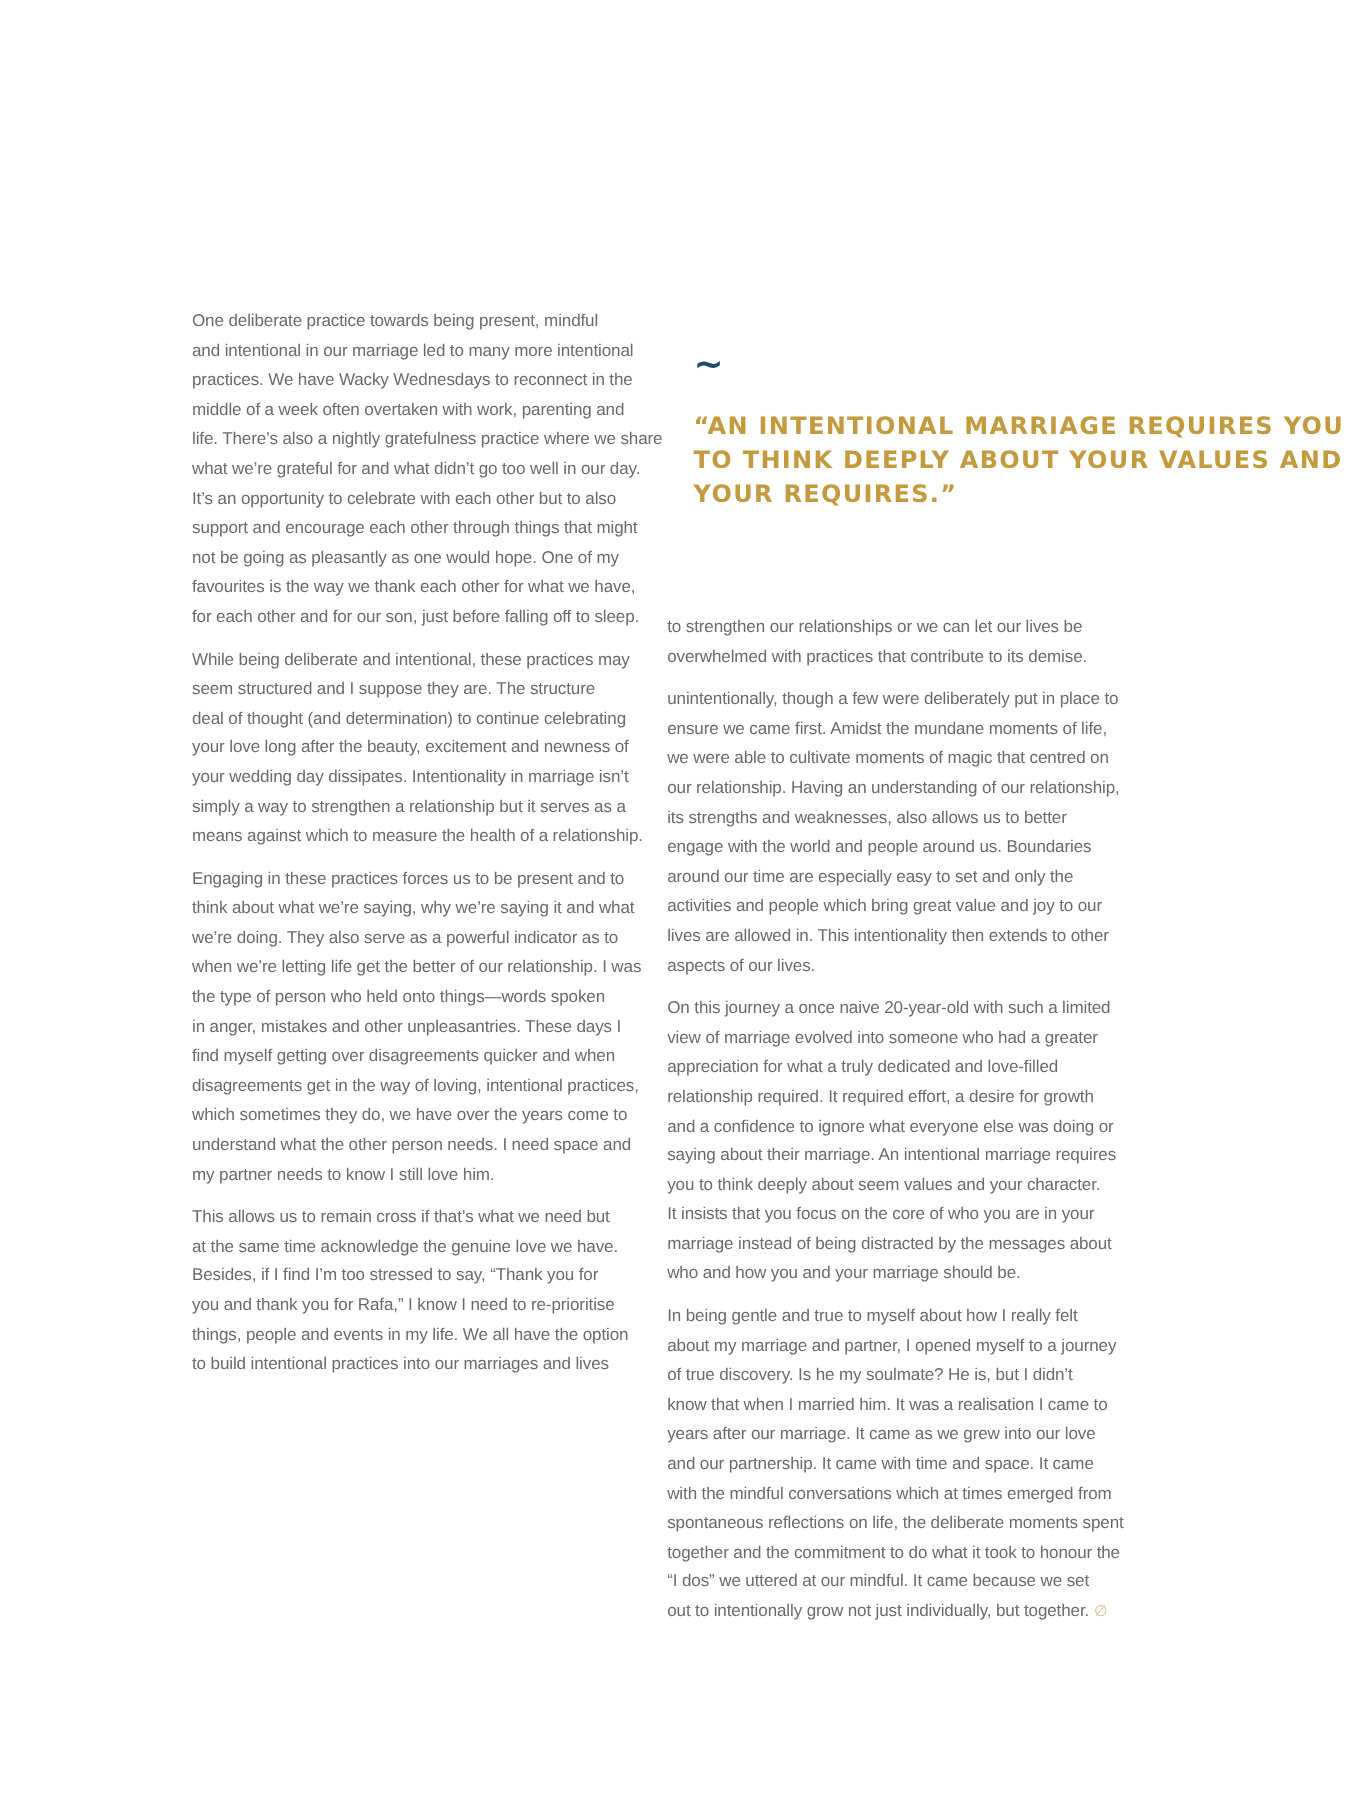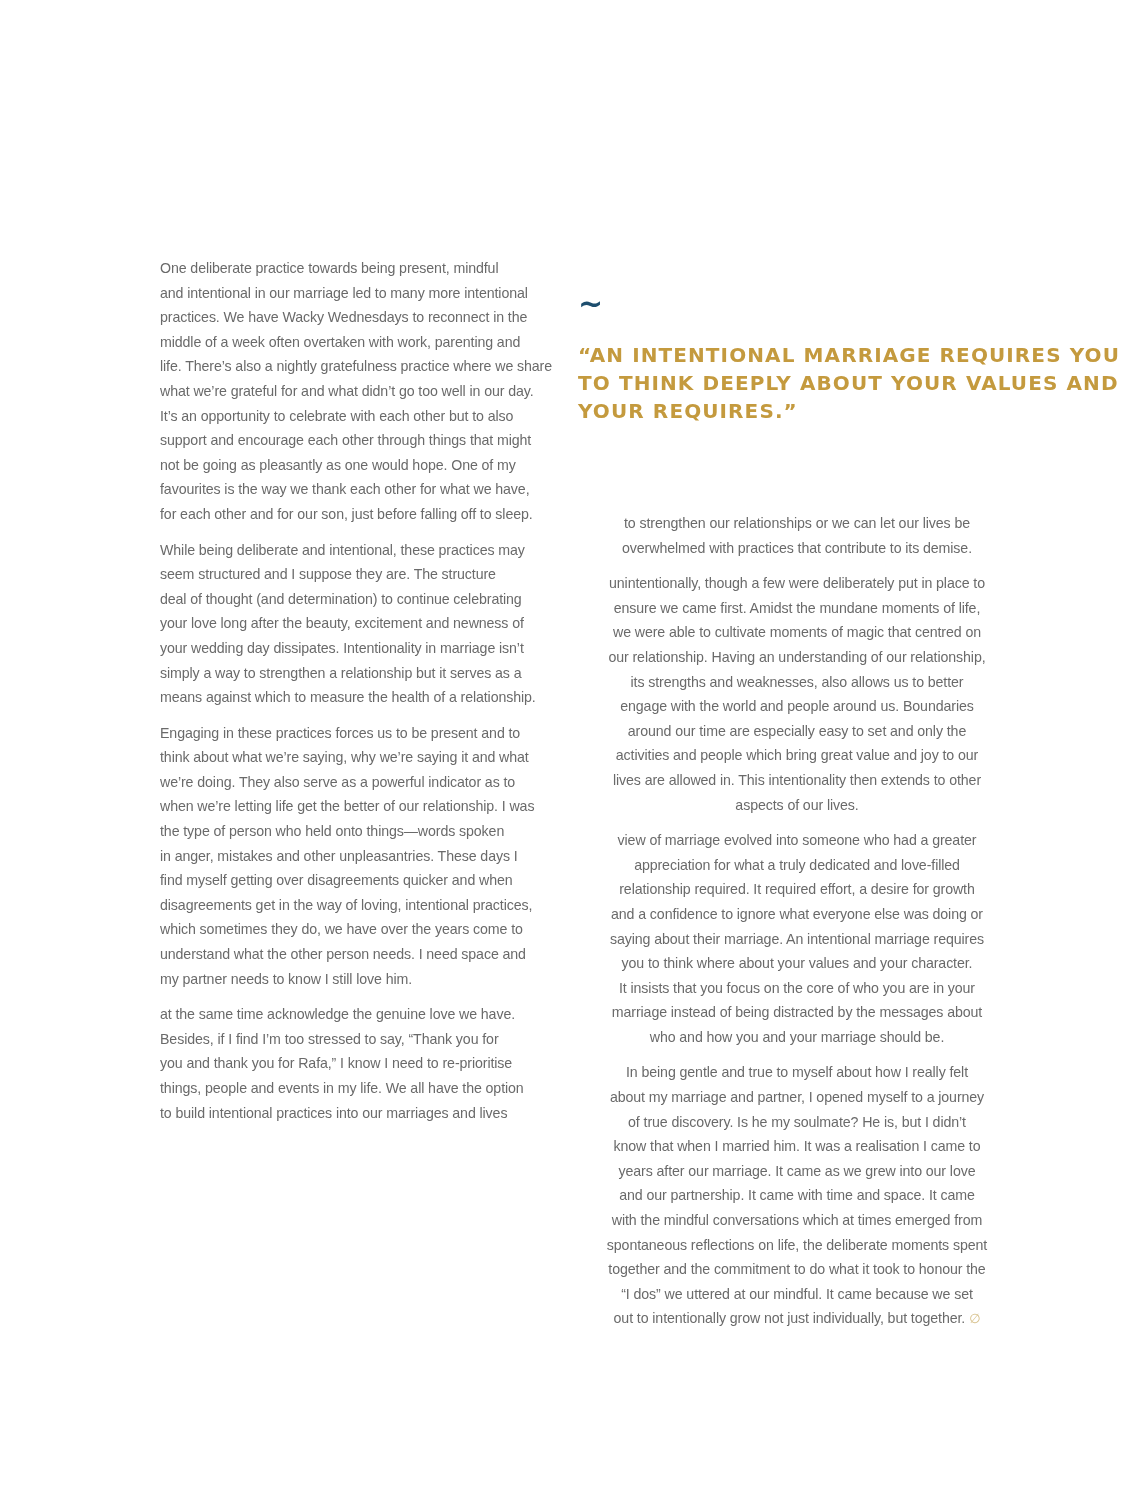--- a/index.html
+++ b/index.html
@@ -1,19 +1,19 @@
 <!DOCTYPE html>
 <html><head>
 <meta charset="utf-8">
 <style>
   html,body{margin:0;padding:0;background:#fff;}
   body{width:1125px;height:1500px;position:relative;overflow:hidden;font-family:"Liberation Sans",sans-serif;}
   .col{position:absolute;color:#6a6a6a;font-size:14.2px;line-height:24.6px;letter-spacing:-0.1px;}
   .col-left{left:160px;top:256px;width:390px;}
-  .col-right{left:602px;top:511px;width:390px;text-align:center;}
+  .col-right{left:556px;top:511px;width:390px;}
   .para{margin:0 0 11px 0;}
   .line{display:block;white-space:nowrap;}
   .tilde{position:absolute;left:578px;top:286px;color:#1d4e6e;font-size:30px;font-weight:bold;font-family:"DejaVu Sans",sans-serif;}
   .pullquote{position:absolute;left:578px;top:341px;width:380px;color:#c49a3e;font-family:"DejaVu Sans",sans-serif;font-weight:bold;font-size:20px;line-height:28px;letter-spacing:1.1px;}
   .pullquote .line{white-space:nowrap;}
   .end-mark{color:#d7c08a;margin-left:4px;font-size:13px;}
 </style>
 </head>
 <body>
 
@@ -55,20 +55,21 @@
       <span class="line">when we’re letting life get the better of our relationship. I was</span>
       <span class="line">the type of person who held onto things—words spoken</span>
       <span class="line">in anger, mistakes and other unpleasantries. These days I</span>
       <span class="line">find myself getting over disagreements quicker and when</span>
       <span class="line">disagreements get in the way of loving, intentional practices,</span>
       <span class="line">which sometimes they do, we have over the years come to</span>
       <span class="line">understand what the other person needs. I need space and</span>
       <span class="line">my partner needs to know I still love him.</span>
     </p>
     <p class="para">
+      <span class="line">This allows us to remain cross if that’s what we need but</span>
       <span class="line">at the same time acknowledge the genuine love we have.</span>
       <span class="line">Besides, if I find I’m too stressed to say, “Thank you for</span>
       <span class="line">you and thank you for Rafa,” I know I need to re-prioritise</span>
       <span class="line">things, people and events in my life. We all have the option</span>
       <span class="line">to build intentional practices into our marriages and lives</span>
     </p>
   </div>
 <div class="col col-right">
     <p class="para">
       <span class="line">to strengthen our relationships or we can let our lives be</span>
@@ -80,26 +81,27 @@
       <span class="line">we were able to cultivate moments of magic that centred on</span>
       <span class="line">our relationship. Having an understanding of our relationship,</span>
       <span class="line">its strengths and weaknesses, also allows us to better</span>
       <span class="line">engage with the world and people around us. Boundaries</span>
       <span class="line">around our time are especially easy to set and only the</span>
       <span class="line">activities and people which bring great value and joy to our</span>
       <span class="line">lives are allowed in. This intentionality then extends to other</span>
       <span class="line">aspects of our lives.</span>
     </p>
     <p class="para">
+      <span class="line">On this journey a once naive 20-year-old with such a limited</span>
       <span class="line">view of marriage evolved into someone who had a greater</span>
       <span class="line">appreciation for what a truly dedicated and love-filled</span>
       <span class="line">relationship required. It required effort, a desire for growth</span>
       <span class="line">and a confidence to ignore what everyone else was doing or</span>
       <span class="line">saying about their marriage. An intentional marriage requires</span>
-      <span class="line">you to think where about your values and your character.</span>
+      <span class="line">you to think deeply about seem values and your character.</span>
       <span class="line">It insists that you focus on the core of who you are in your</span>
       <span class="line">marriage instead of being distracted by the messages about</span>
       <span class="line">who and how you and your marriage should be.</span>
     </p>
     <p class="para">
       <span class="line">In being gentle and true to myself about how I really felt</span>
       <span class="line">about my marriage and partner, I opened myself to a journey</span>
       <span class="line">of true discovery. Is he my soulmate? He is, but I didn’t</span>
       <span class="line">know that when I married him. It was a realisation I came to</span>
       <span class="line">years after our marriage. It came as we grew into our love</span>

